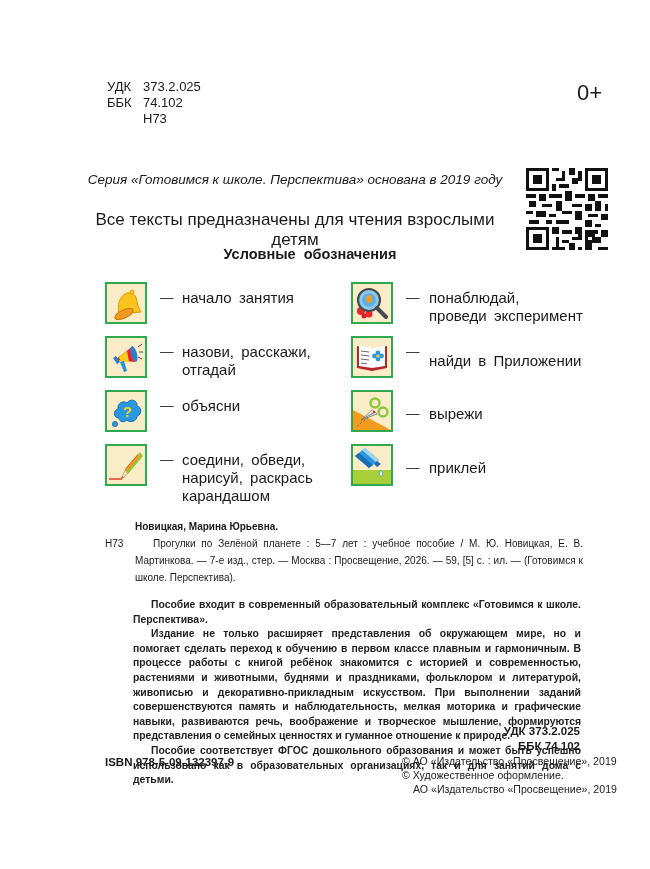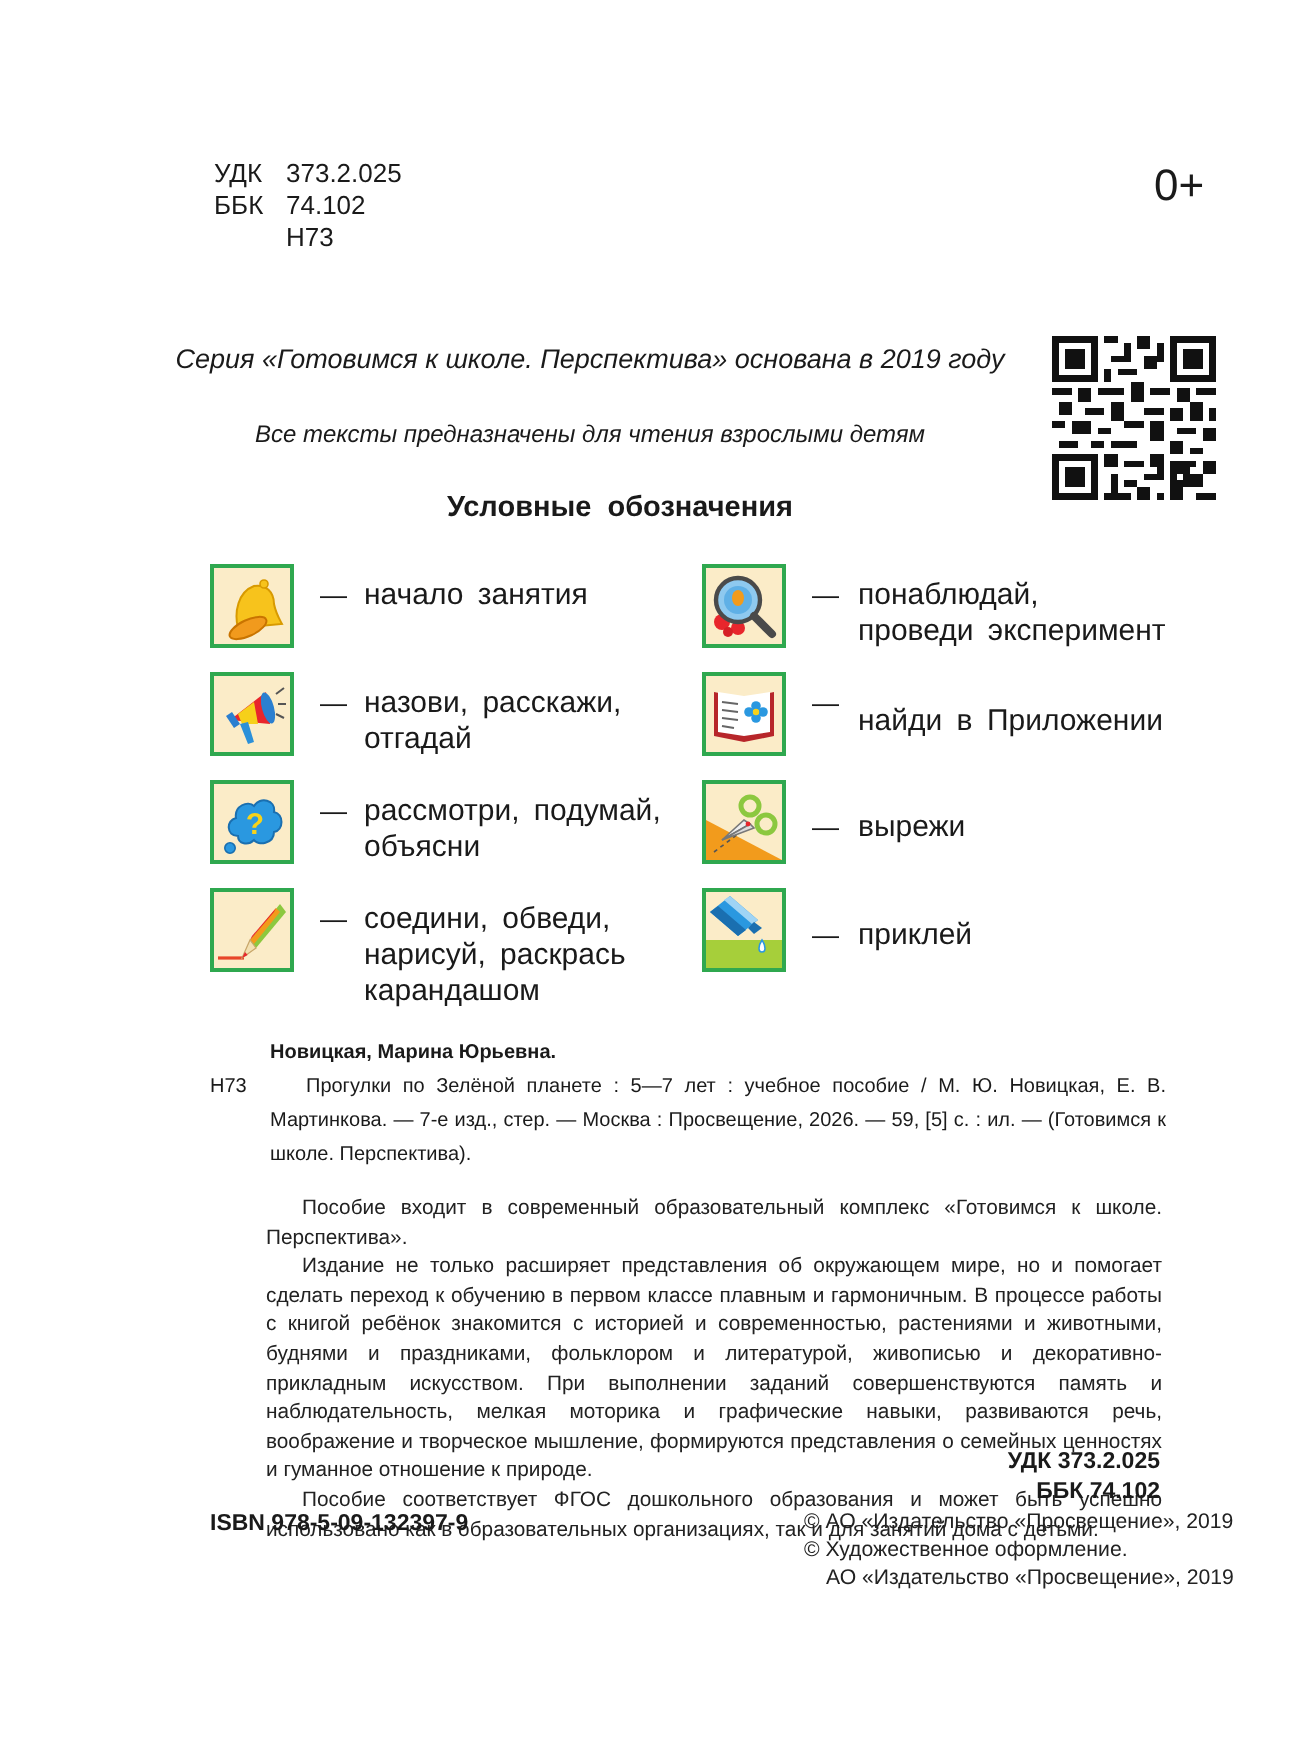--- a/index.html
+++ b/index.html
@@ -3,34 +3,34 @@
 <meta charset="utf-8">
 <style>
   html,body{margin:0;padding:0;background:#fff;}
   body{width:650px;height:869px;position:relative;overflow:hidden;font-family:"Liberation Sans",sans-serif;color:#1a1a1a;}
   .abs{position:absolute;}
   .udk-top{left:107px;top:79px;font-size:13px;line-height:16px;}
   .udk-top .row{display:flex;}
   .udk-top .k{width:36px;}
   .age{left:577px;top:80px;font-size:22px;}
   .series{left:80px;top:172px;width:430px;text-align:center;font-size:13.5px;font-style:italic;}
-  .readers{left:80px;top:210px;width:430px;text-align:center;font-size:12px;font-style:italic;}
+  .readers{left:80px;top:210px;width:430px;text-align:center;font-size:17px;}
   .legend-title{left:80px;top:246px;width:460px;text-align:center;font-size:14.5px;font-weight:bold;word-spacing:4px;}
   .qr{left:526px;top:168px;width:82px;height:82px;}
   .ico{position:absolute;width:38px;height:38px;border:2px solid #2fa84f;background:#fbecc8;overflow:hidden;}
   .ico svg{width:38px;height:38px;display:block;}
   .lbl{position:absolute;font-size:15px;line-height:18px;word-spacing:3px;}
   .dash{position:absolute;font-size:13.5px;}
   .biblio{left:105px;top:518px;width:478px;font-size:10px;line-height:17px;}
   .author{margin-left:30px;font-weight:bold;}
   .h73{position:absolute;left:0;top:17px;}
   .desc{margin-left:30px;text-align:justify;}
   .ind{text-indent:18px;}
   .isbn1{margin-left:48px;margin-top:2px;}
-  .abstract{left:133px;top:598px;width:448px;font-size:10.4px;line-height:14.6px;text-align:justify;color:#222;}
+  .abstract{left:133px;top:598px;width:448px;font-size:10.4px;line-height:14.6px;text-align:justify;color:#222;font-weight:bold;}
   .abstract p{margin:0;text-indent:18px;}
   .udk-bottom{left:480px;top:724px;width:100px;text-align:right;font-size:11.5px;font-weight:bold;line-height:14.5px;}
   .isbn-bottom{left:105px;top:756px;font-size:11.5px;font-weight:bold;}
   .copyright{left:402px;top:754px;font-size:10.6px;line-height:14.2px;color:#222;}
   .copyright .indent{padding-left:11px;}
 </style>
 </head>
 <body>
 
 <div class="abs udk-top">
@@ -153,21 +153,20 @@
 
 <div class="ico" style="left:105px;top:390px;">
   <svg viewBox="0 0 38 38">
     <path d="M12 26 C6 26 6 18 11 17 C10 11 17 8 20 11 C23 6 31 8 30 14 C35 15 35 23 30 24 C30 30 22 31 20 28 C17 31 12 30 12 26 Z" fill="#2a98e0" stroke="#1a6fb0" stroke-width="1"></path>
     <text x="20.5" y="25" font-family="Liberation Sans, sans-serif" font-size="15" font-weight="bold" fill="#f7d21a" text-anchor="middle">?</text>
     <circle cx="8" cy="32" r="2.6" fill="#2a98e0" stroke="#1a6fb0" stroke-width="0.8"></circle>
   </svg>
 </div>
 <div class="dash" style="left:160px;top:398px;">—</div>
 <div class="lbl" style="left:182px;top:397px;">
-    <div>рассмотри, подумай,</div>
     <div>объясни</div>
   </div>
 
 <div class="ico" style="left:105px;top:444px;">
   <svg viewBox="0 0 38 38">
     <path d="M2 33 L15 33" stroke="#e8462a" stroke-width="1.6"></path>
     <path d="M14 33 L18 24 L33 6 L36 10 L21 28 Z" fill="#8cc83f"></path>
     <path d="M18 24 L31 8 L33 10 L20 26 Z" fill="#f29b1c"></path>
     <path d="M18 24 L30 10 L31 8 L19 22 Z" fill="#e8262c"></path>
     <path d="M14 33 L18 24 L21 28 Z" fill="#f3e0b1" stroke="#c9a66b" stroke-width="0.6"></path>

